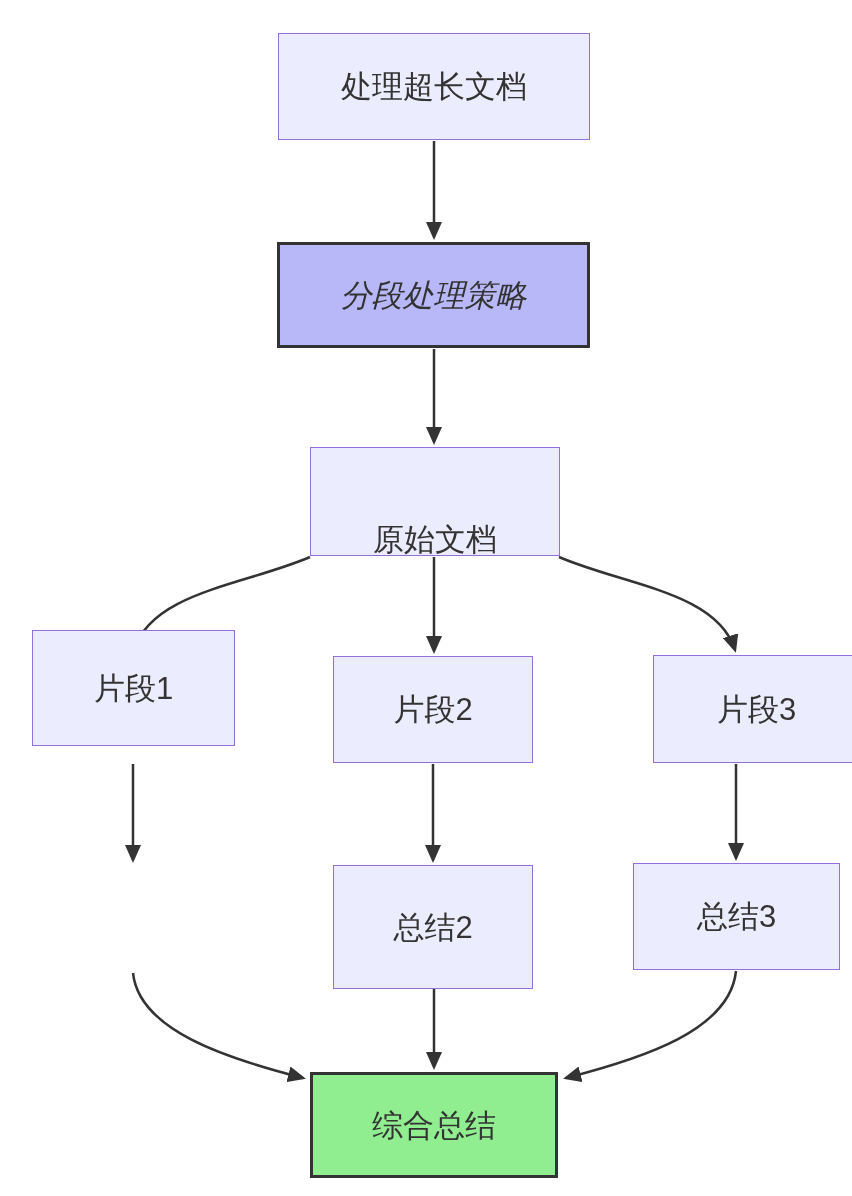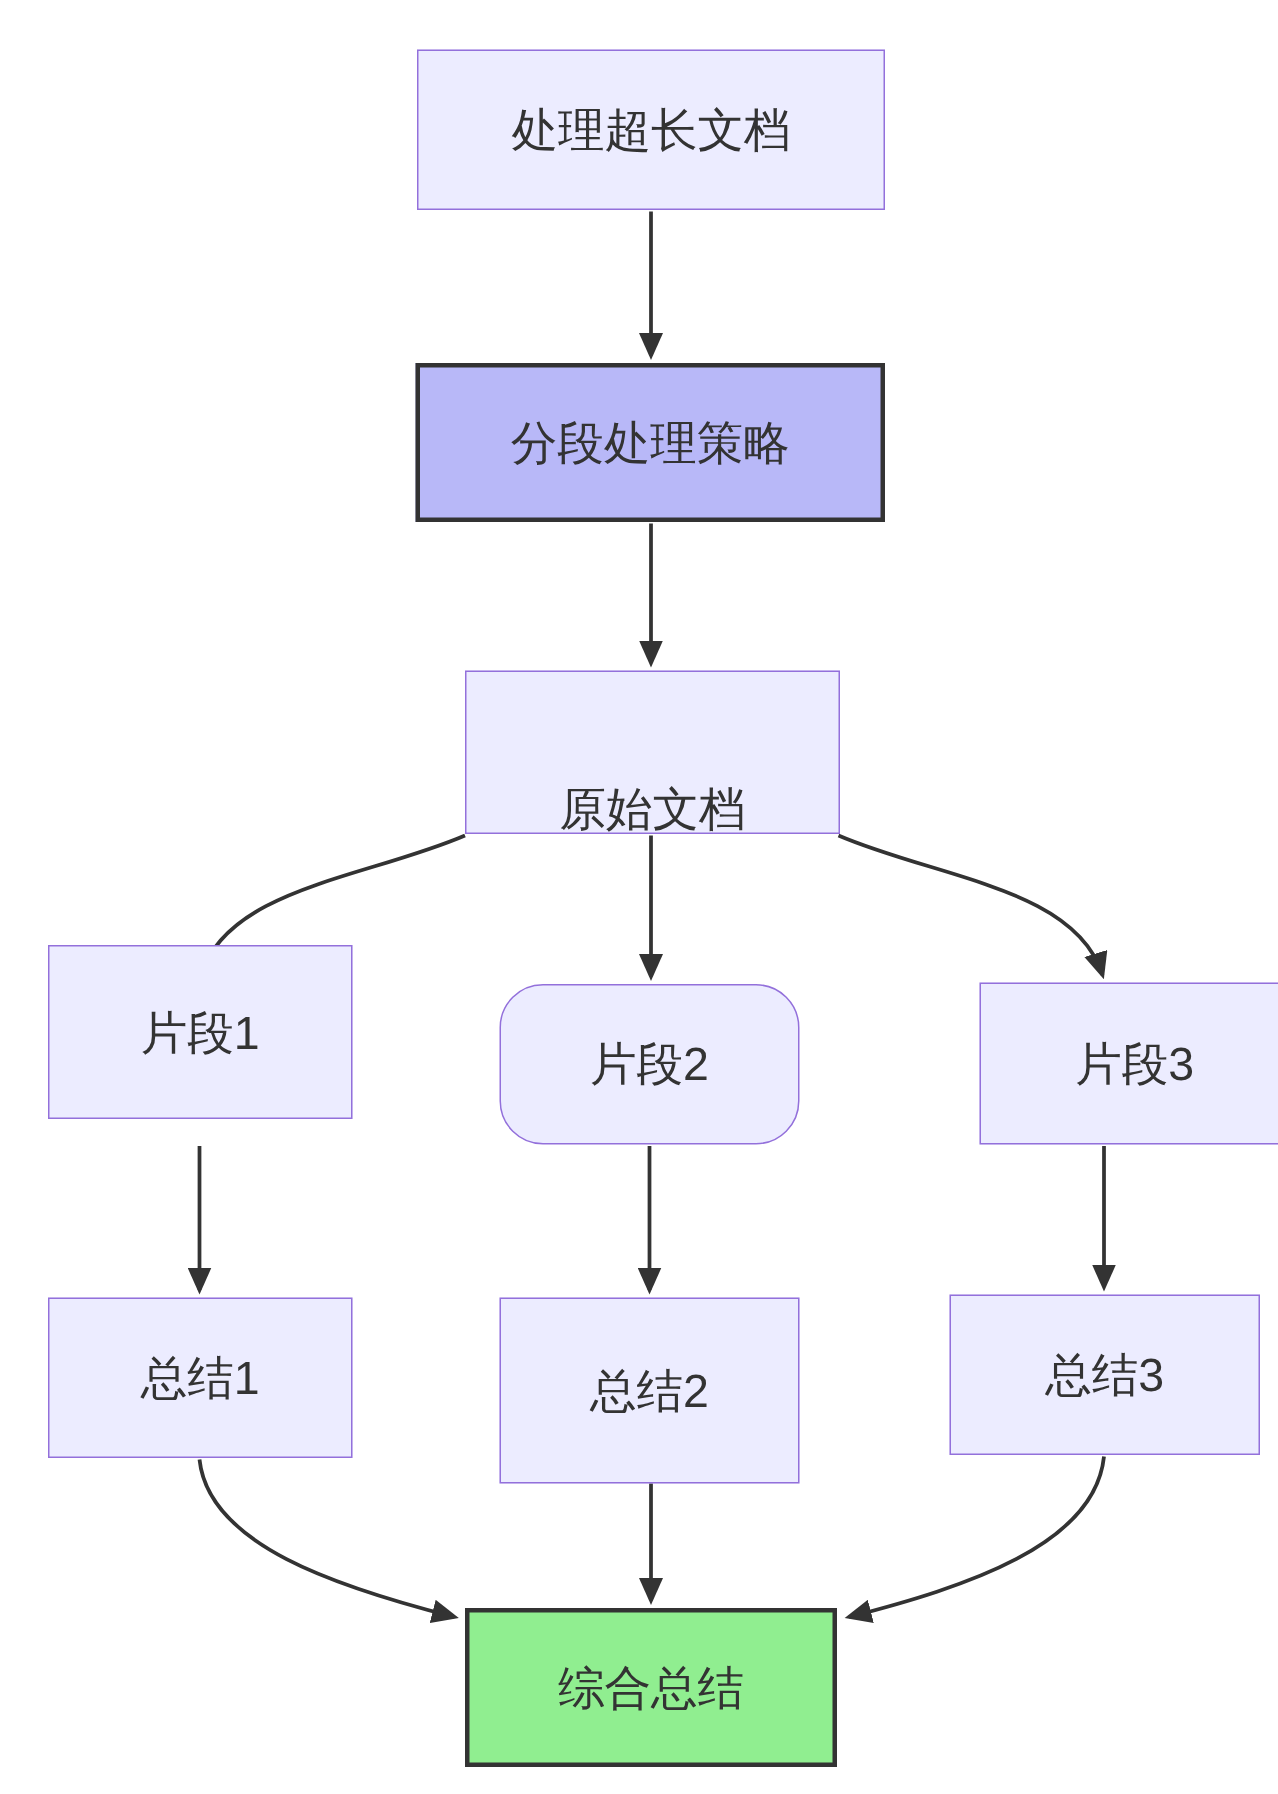--- a/index.html
+++ b/index.html
@@ -45,31 +45,32 @@
     border: 1.5px solid var(--node-border);
     color: var(--text);
     font-size: 31px;
     line-height: 1;
     text-align: center;
     white-space: nowrap;
   }
   .node.emphasis {
     background: var(--emphasis-fill);
     border: 3.5px solid var(--emphasis-border);
+    font-style: italic;
   }
   .node.success {
     background: var(--success-fill);
     border: 3.5px solid var(--success-border);
   }
   
   #node-A  { left: 278px; top: 33px;   width: 312px; height: 107px; }
   #node-B  { left: 277px; top: 242px;  width: 313px; height: 106px; }
   #node-C  { left: 310px; top: 447px;  width: 250px; height: 109px; align-items: flex-end; }
   #node-D1 { left: 32px;  top: 630px;  width: 203px; height: 116px; }
-  #node-D2 { left: 333px; top: 656px;  width: 200px; height: 107px; border-radius: 29px; }
+  #node-D2 { left: 333px; top: 656px;  width: 200px; height: 107px; }
   #node-D3 { left: 633px; top: 655px;  width: 207px; height: 108px; margin-left: 20px; }
   #node-E1 { left: 32px;  top: 865px;  width: 203px; height: 107px; }
   #node-E2 { left: 333px; top: 865px;  width: 200px; height: 124px; }
   #node-E3 { left: 633px; top: 863px;  width: 207px; height: 107px; }
   #node-F  { left: 310px; top: 1072px; width: 248px; height: 106px; }
 </style>
 </head>
 <body>
 
 <div class="canvas">
@@ -121,23 +122,20 @@
   </div>
 
   <div id="node-D2" class="node">
     <span>片段2</span>
   </div>
 
   <div id="node-D3" class="node">
     <span>片段3</span>
   </div>
 
-  <div id="node-E1" class="node">
-    <span>总结1</span>
-  </div>
 
   <div id="node-E2" class="node">
     <span>总结2</span>
   </div>
 
   <div id="node-E3" class="node">
     <span>总结3</span>
   </div>
 
   <div id="node-F" class="node success">

